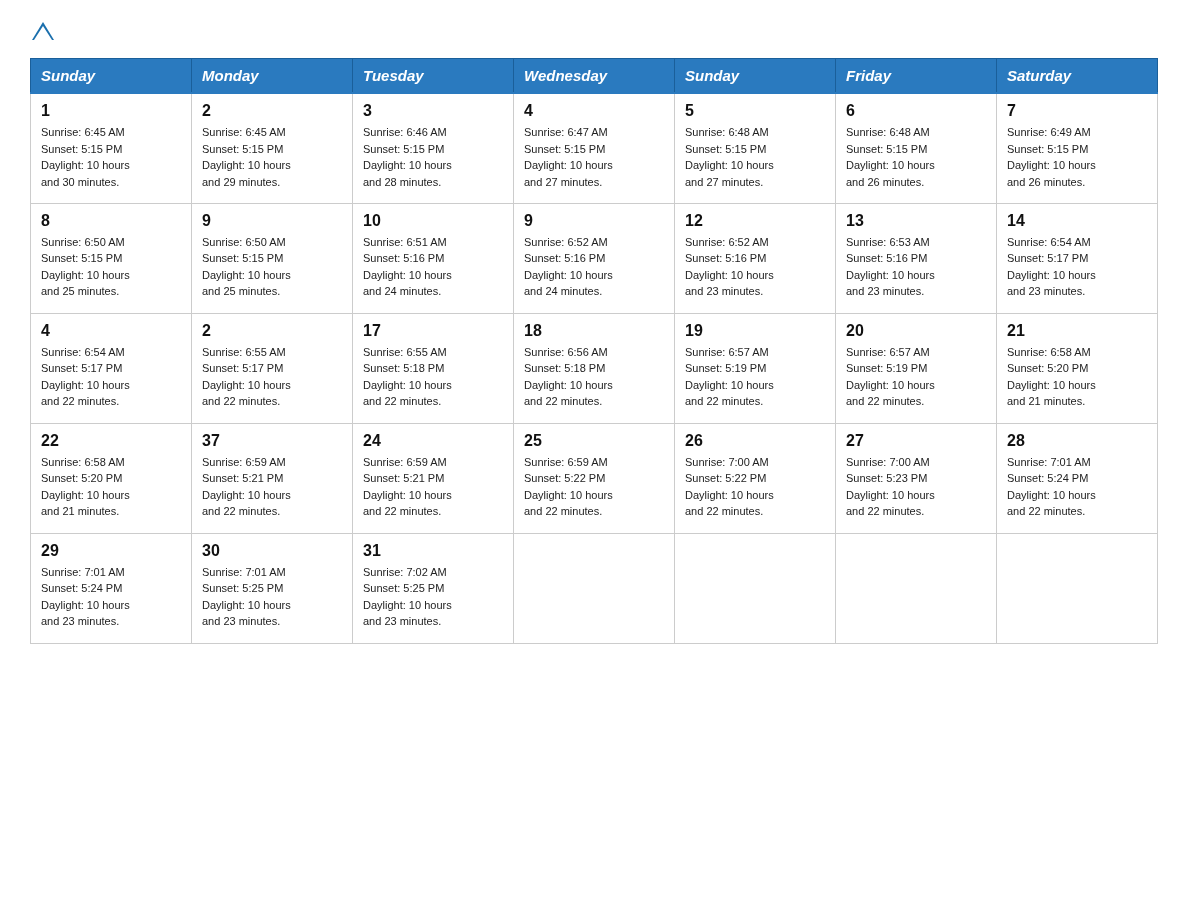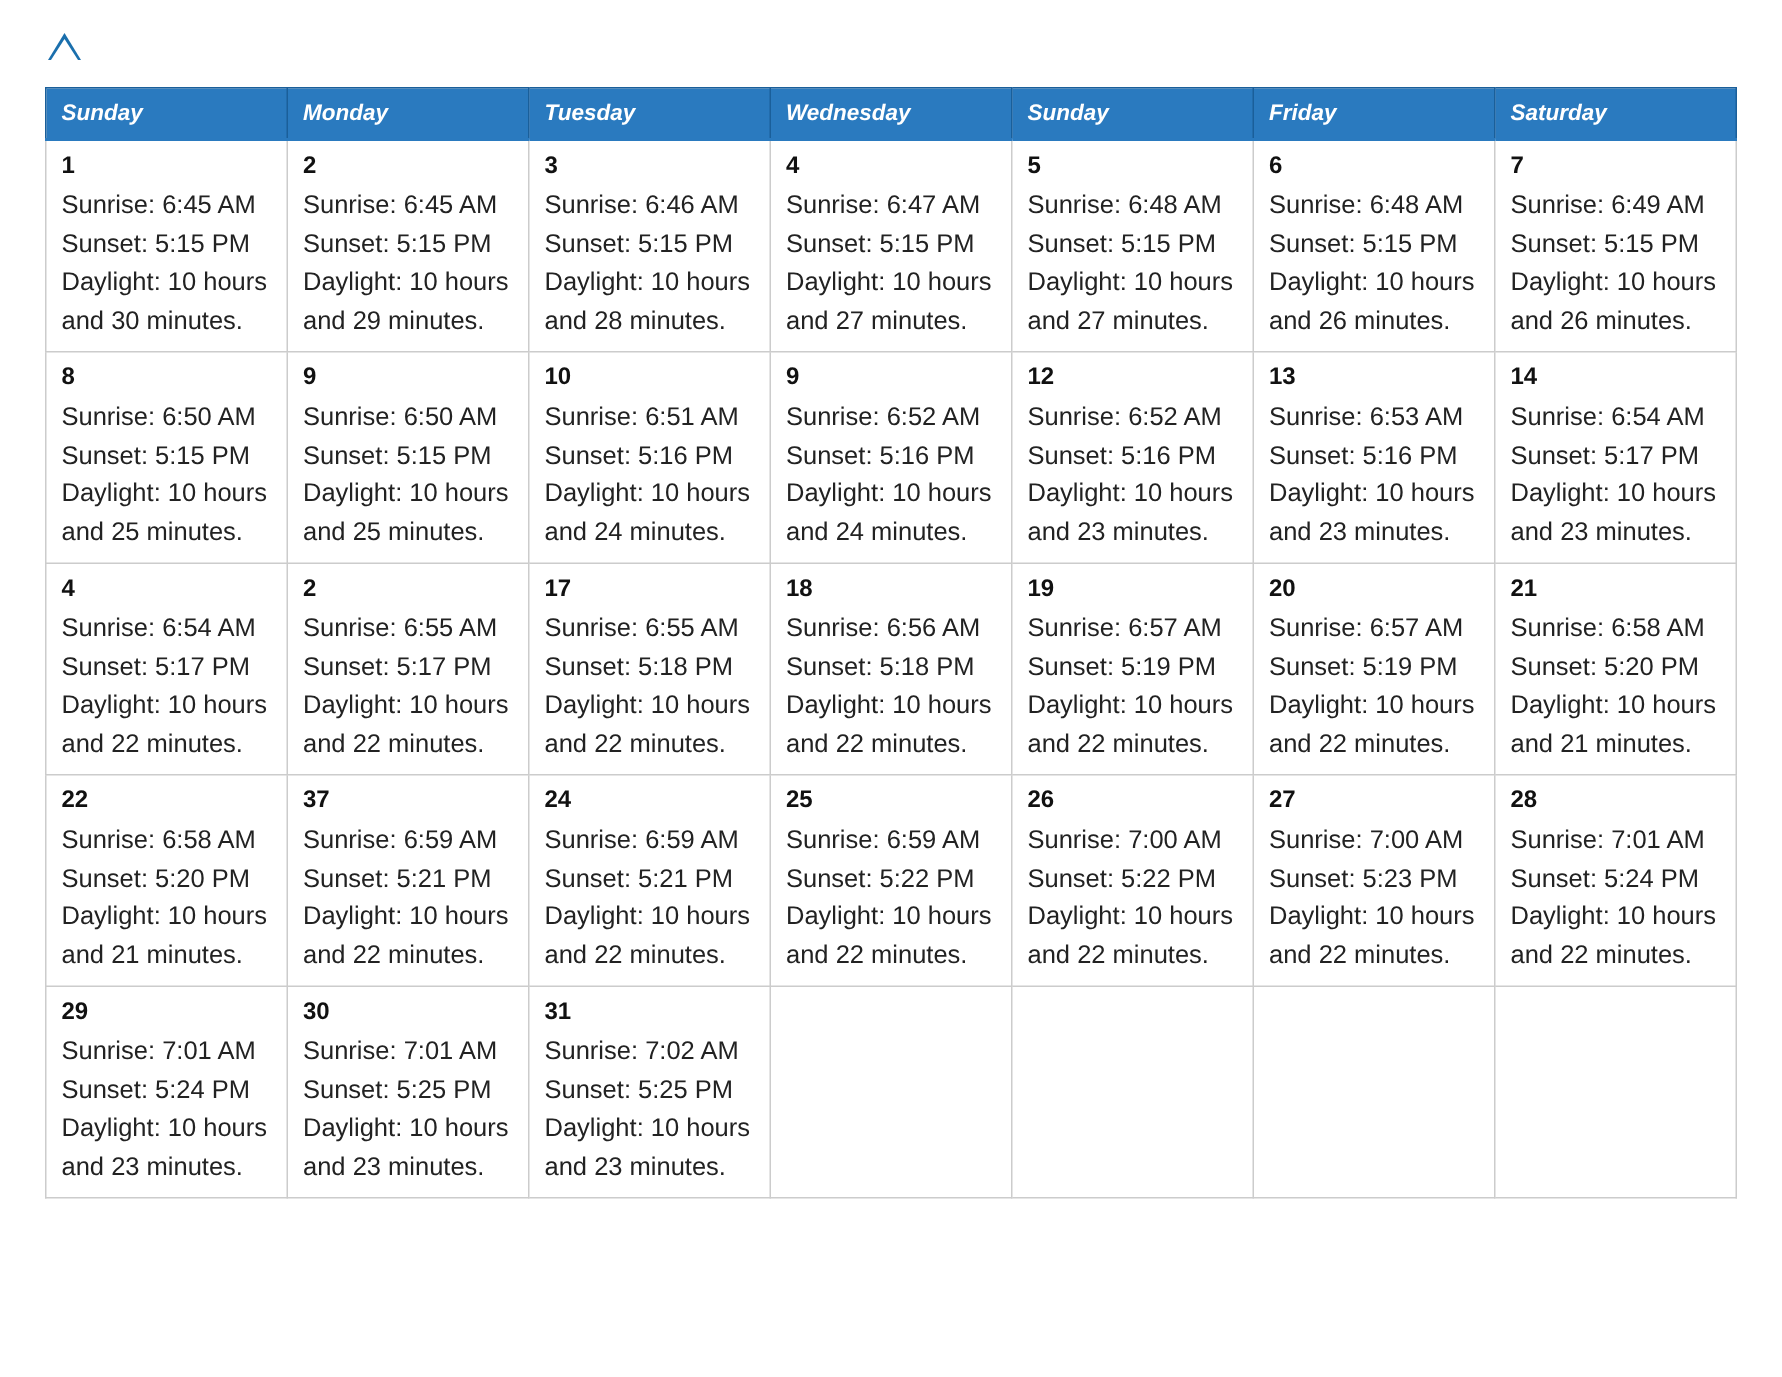--- a/index.html
+++ b/index.html
@@ -70,21 +70,21 @@
       height: 110px;
     }
     .calendar-table tbody tr td .day-num {
       font-size: 16px;
       font-weight: bold;
       color: #111;
       display: block;
       margin-bottom: 4px;
     }
     .calendar-table tbody tr td .day-info {
-      font-size: 17px;
+      font-size: 11px;
       color: #222;
       line-height: 1.5;
     }
     .calendar-table tbody tr td.empty {
       background: #fff;
     }
     .row-border-top td {
       border-top: 2px solid #2a7abf !important;
     }
   </style>

